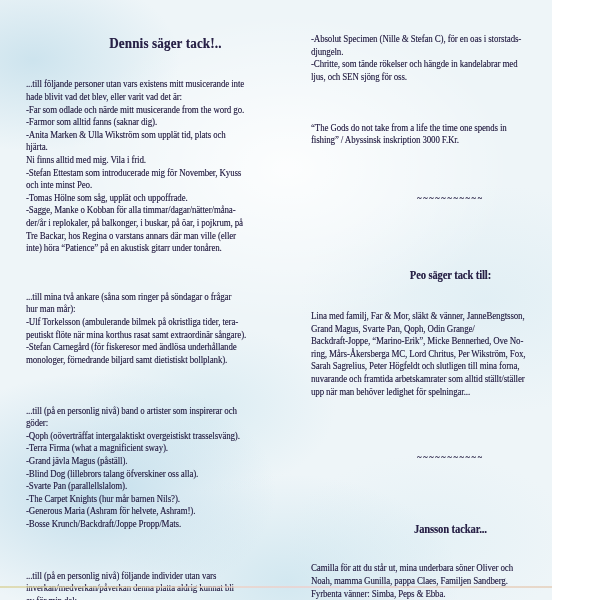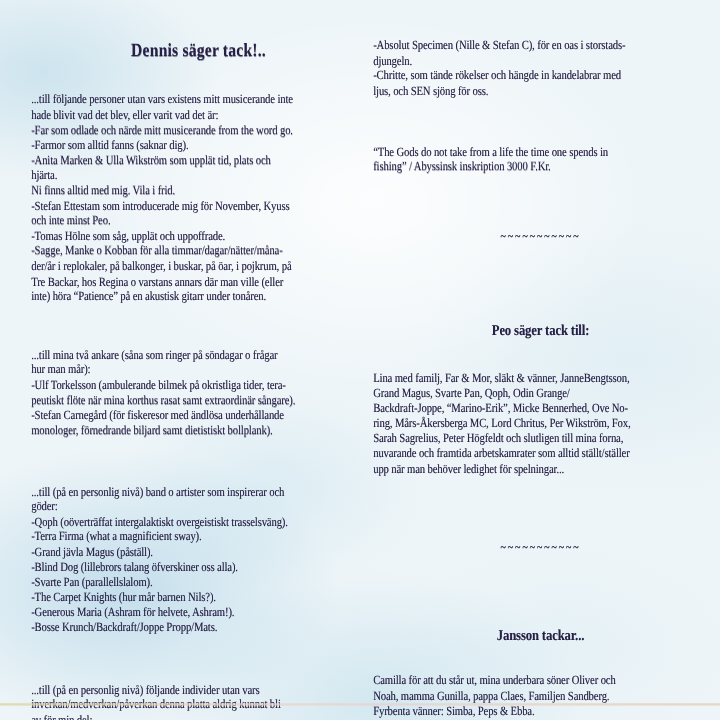--- a/index.html
+++ b/index.html
@@ -1,18 +1,18 @@
 <!DOCTYPE html>
 <html><head>
 <meta charset="utf-8">
 <style>
   html, body { margin: 0; padding: 0; }
   .page {
     position: relative;
-    width: 600px;
+    width: 552px;
     height: 600px;
     overflow: hidden;
     color: #272046;
     font-family: "Liberation Serif", "DejaVu Serif", serif;
     background:
       radial-gradient(ellipse 210px 130px at 6% 10%, rgba(183,216,231,0.60), transparent 70%),
       radial-gradient(ellipse 260px 170px at 17% 82%, rgba(172,210,229,0.65), transparent 70%),
       radial-gradient(ellipse 240px 150px at 52% 97%, rgba(188,221,234,0.55), transparent 72%),
       radial-gradient(ellipse 180px 120px at 38% 68%, rgba(197,226,237,0.45), transparent 70%),
       radial-gradient(ellipse 320px 220px at 52% 28%, rgba(255,255,255,0.85), transparent 70%),

